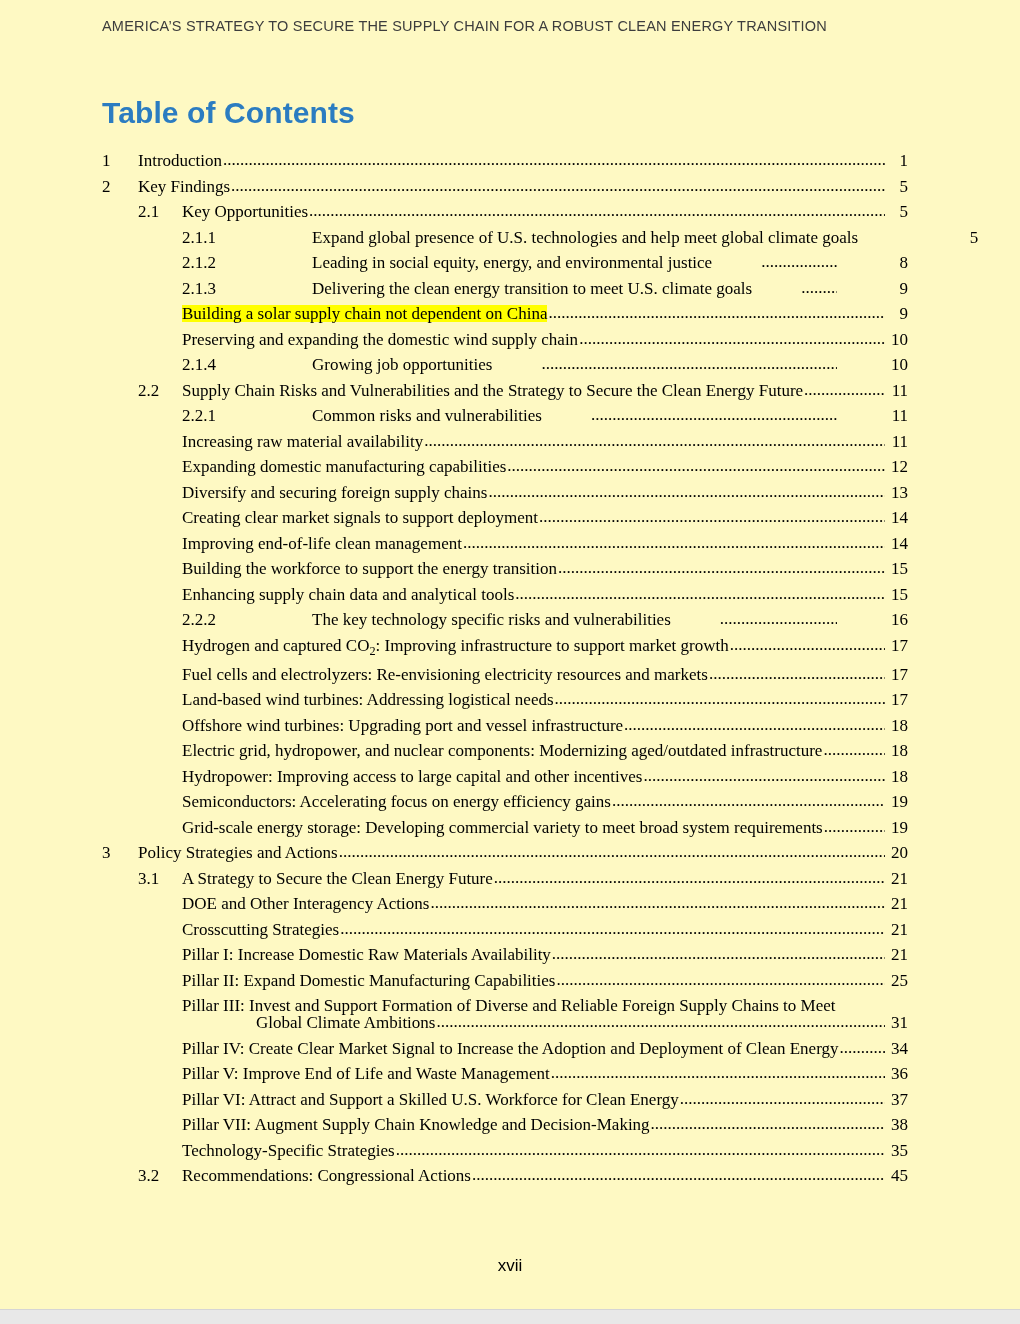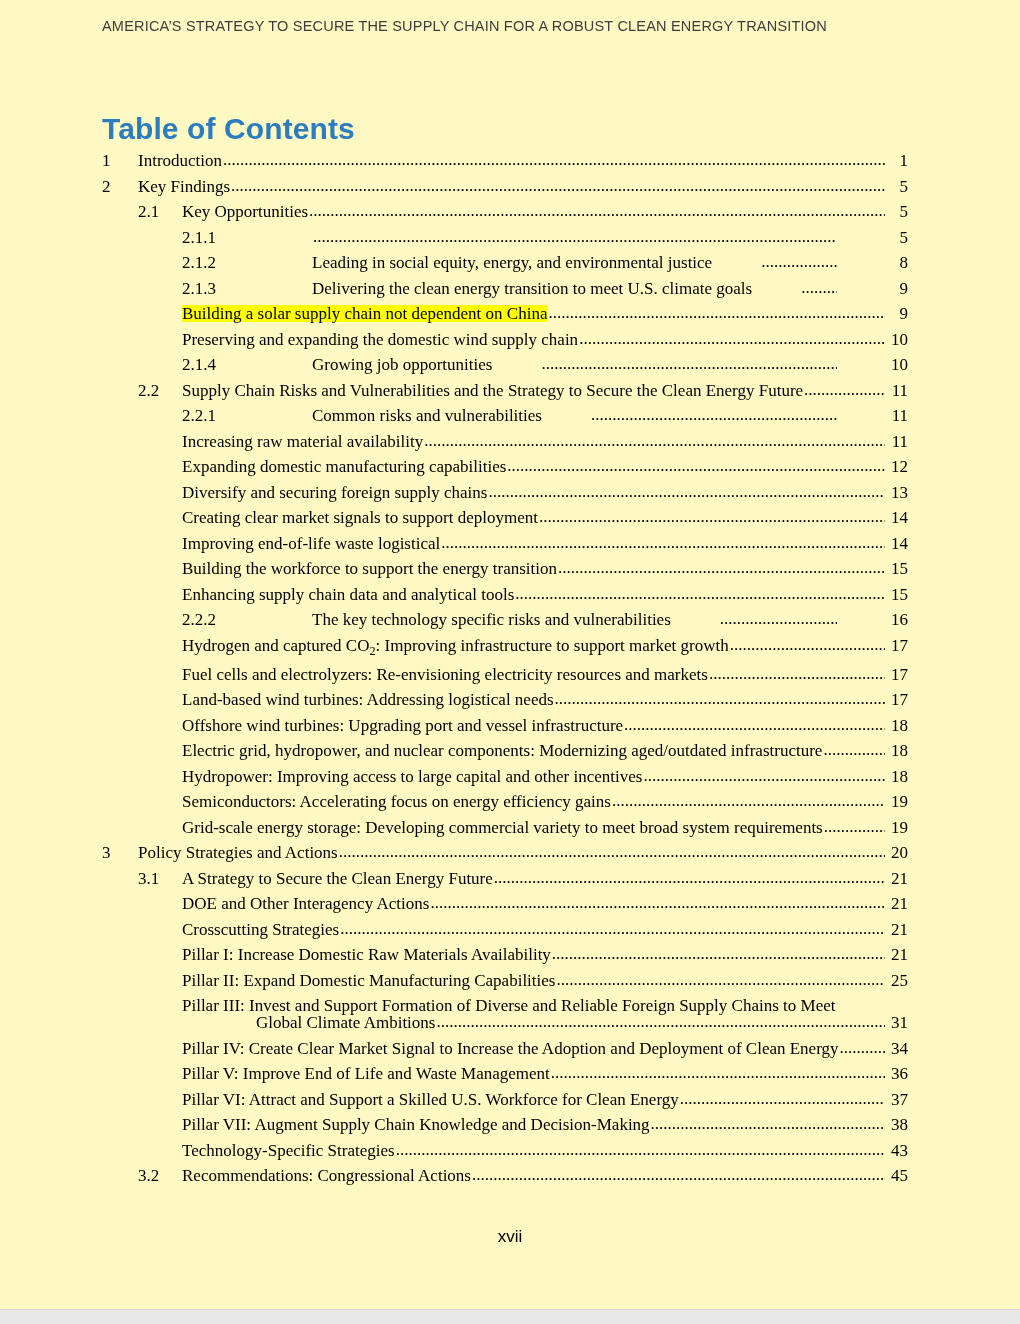--- a/index.html
+++ b/index.html
@@ -23,21 +23,21 @@
     left: 102px;
     right: 100px;
     font-family: "Liberation Sans", sans-serif;
     font-size: 14.5px;
     letter-spacing: 0.2px;
     color: #3d3d3d;
     white-space: nowrap;
   }
   .toc-title {
     position: absolute;
-    top: 112px;
+    top: 96px;
     left: 102px;
     font-family: "Liberation Sans", sans-serif;
     font-size: 30px;
     font-weight: bold;
     color: #2b7cc1;
     letter-spacing: 0.1px;
   }
   .toc {
     position: absolute;
     top: 152px;
@@ -101,21 +101,21 @@
     display: flex;
     align-items: flex-end;
     padding-left: 74px;
     white-space: nowrap;
   }
   .highlight {
     background: #ffff00;
   }
   .page-number {
     position: absolute;
-    bottom: 77px;
+    bottom: 48px;
     left: 0;
     width: 1020px;
     text-align: center;
     font-family: "Liberation Sans", sans-serif;
     font-size: 17px;
     color: #000;
   }
   .bottom-bar {
     position: absolute;
     left: 0;
@@ -150,20 +150,21 @@
         <span class="pg">5</span>
       </div>
       <div class="entry lvl2">
         <span class="num">2.1</span>
         <span class="txt">Key Opportunities</span>
         <span class="dots"></span>
         <span class="pg">5</span>
       </div>
       <div class="entry lvl3">
         <span class="num">2.1.1</span>
+        <span class="txt">Expand global presence of U.S. technologies and help meet global climate goals</span>
         <span class="dots"></span>
         <span class="pg">5</span>
       </div>
       <div class="entry lvl3">
         <span class="num">2.1.2</span>
         <span class="txt">Leading in social equity, energy, and environmental justice</span>
         <span class="dots"></span>
         <span class="pg">8</span>
       </div>
       <div class="entry lvl3">
@@ -221,21 +222,21 @@
         <span class="pg">13</span>
       </div>
       <div class="entry lvl-plain-2">
         <span class="num"></span>
         <span class="txt">Creating clear market signals to support deployment</span>
         <span class="dots"></span>
         <span class="pg">14</span>
       </div>
       <div class="entry lvl-plain-2">
         <span class="num"></span>
-        <span class="txt">Improving end-of-life waste logistical</span>
+        <span class="txt">Improving end-of-life clean management</span>
         <span class="dots"></span>
         <span class="pg">14</span>
       </div>
       <div class="entry lvl-plain-2">
         <span class="num"></span>
         <span class="txt">Building the workforce to support the energy transition</span>
         <span class="dots"></span>
         <span class="pg">15</span>
       </div>
       <div class="entry lvl-plain-2">
@@ -363,21 +364,21 @@
       <div class="entry lvl-plain-2">
         <span class="num"></span>
         <span class="txt">Pillar VII: Augment Supply Chain Knowledge and Decision-Making</span>
         <span class="dots"></span>
         <span class="pg">38</span>
       </div>
       <div class="entry lvl-plain-2">
         <span class="num"></span>
         <span class="txt">Technology-Specific Strategies</span>
         <span class="dots"></span>
-        <span class="pg">43</span>
+        <span class="pg">35</span>
       </div>
       <div class="entry lvl2">
         <span class="num">3.2</span>
         <span class="txt">Recommendations: Congressional Actions</span>
         <span class="dots"></span>
         <span class="pg">45</span>
       </div>
     </div>
 
   <div class="page-number">xvii</div>

